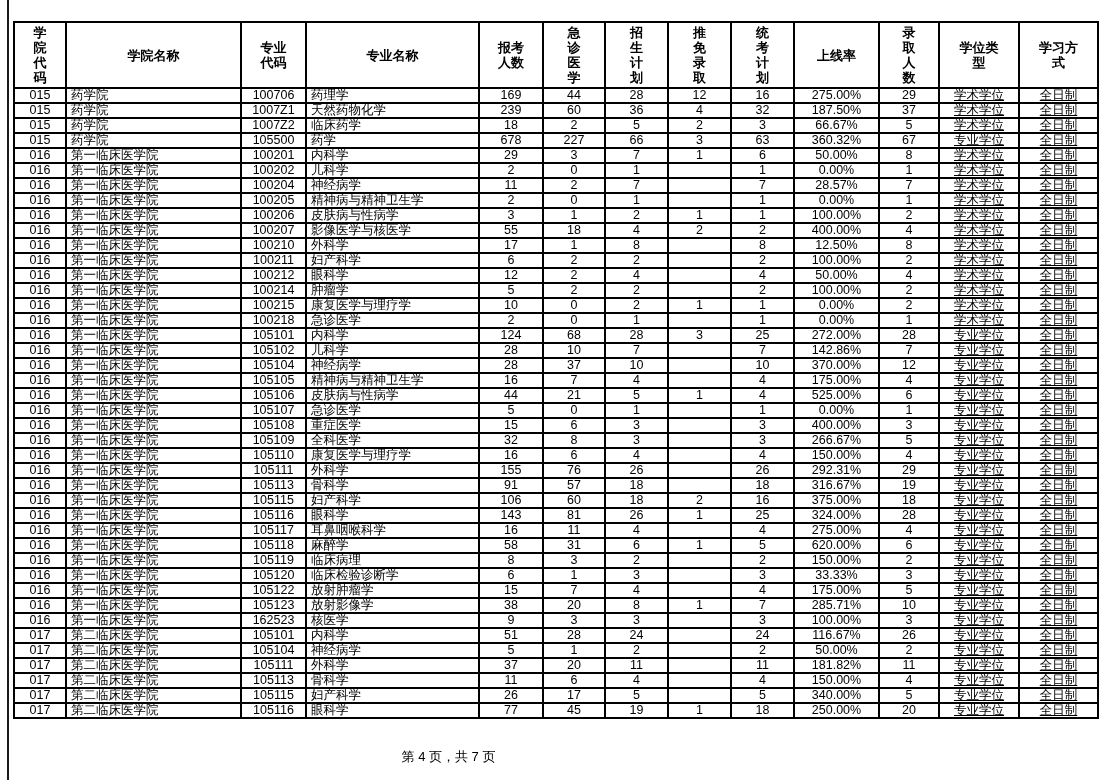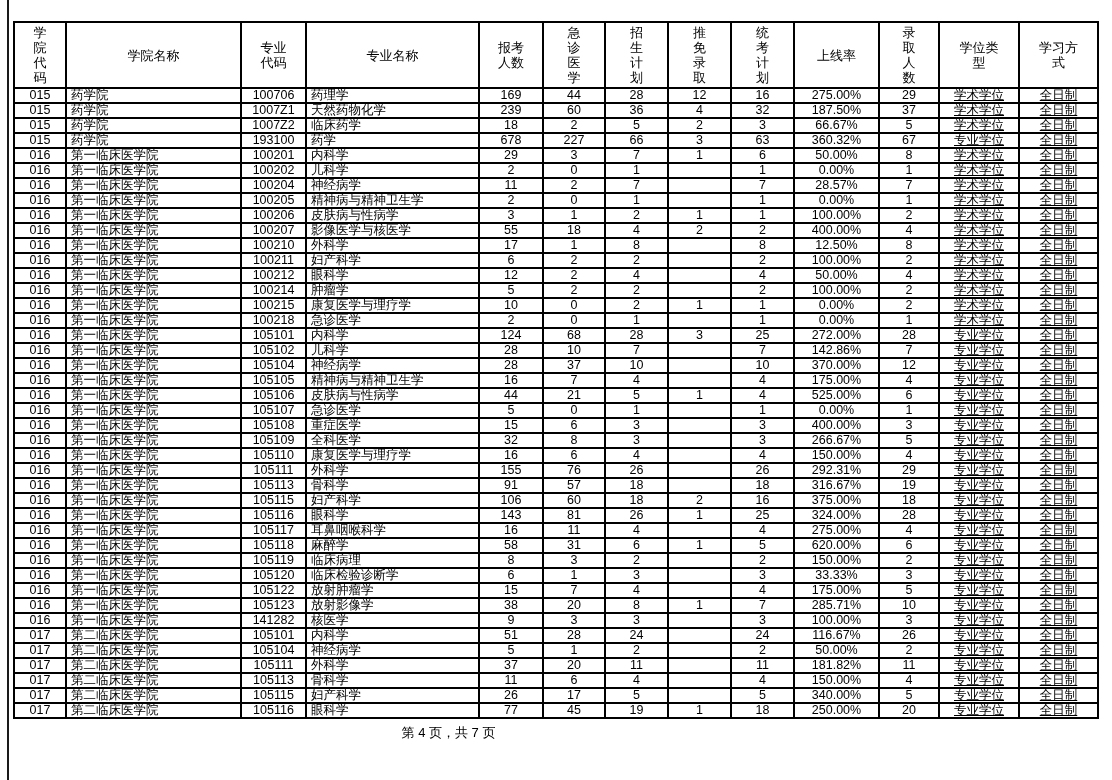--- a/index.html
+++ b/index.html
@@ -24,21 +24,21 @@
     width: 1084px;
     border-collapse: collapse;
     table-layout: fixed;
   }
   .admissions th, .admissions td {
     border: 2px solid #000;
     overflow: hidden;
   }
   .admissions th {
     font-size: 13px;
-    font-weight: normal;
+    font-weight: bold;
     text-align: center;
     vertical-align: middle;
     padding: 2px 18px;
     line-height: 15px;
     white-space: normal;
     word-break: break-all;
     margin-left: 45px;
   }
   .admissions td {
     font-size: 12.5px;
@@ -55,21 +55,21 @@
     text-align: left;
     padding-left: 4px;
   }
   
   .admissions td:nth-child(12),
   .admissions td:nth-child(13) {
     text-decoration: underline;
   }
   .page-footer {
     position: absolute;
-    top: 724px;
+    top: 748px;
     left: 0;
     width: 897px;
     text-align: center;
     font-size: 13px;
     color: #000;
   }
 </style>
 </head>
 <body>
 
@@ -150,21 +150,21 @@
         <td>2</td>
         <td>3</td>
         <td>66.67%</td>
         <td>5</td>
         <td>学术学位</td>
         <td>全日制</td>
       </tr>
       <tr>
         <td>015</td>
         <td>药学院</td>
-        <td>193100</td>
+        <td>105500</td>
         <td>药学</td>
         <td>678</td>
         <td>227</td>
         <td>66</td>
         <td>3</td>
         <td>63</td>
         <td>360.32%</td>
         <td>67</td>
         <td>专业学位</td>
         <td>全日制</td>
@@ -630,21 +630,21 @@
         <td>1</td>
         <td>7</td>
         <td>285.71%</td>
         <td>10</td>
         <td>专业学位</td>
         <td>全日制</td>
       </tr>
       <tr>
         <td>016</td>
         <td>第一临床医学院</td>
-        <td>141282</td>
+        <td>162523</td>
         <td>核医学</td>
         <td>9</td>
         <td>3</td>
         <td>3</td>
         <td></td>
         <td>3</td>
         <td>100.00%</td>
         <td>3</td>
         <td>专业学位</td>
         <td>全日制</td>

